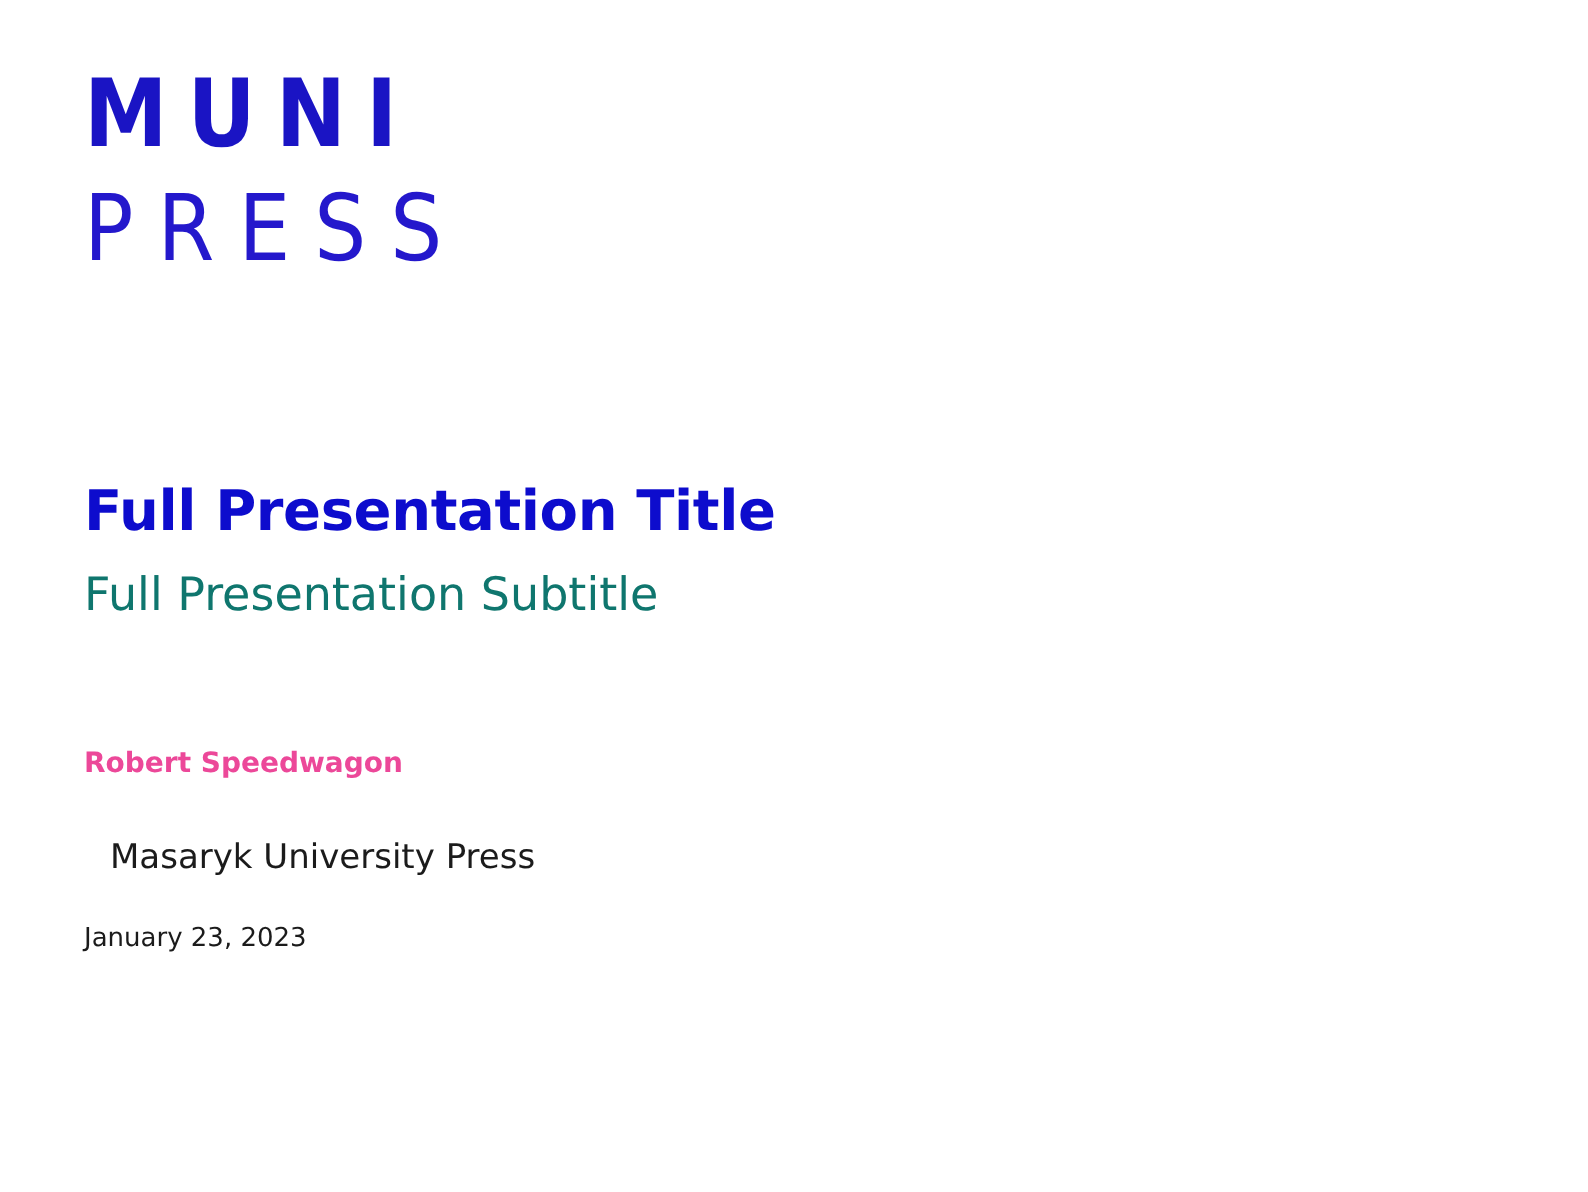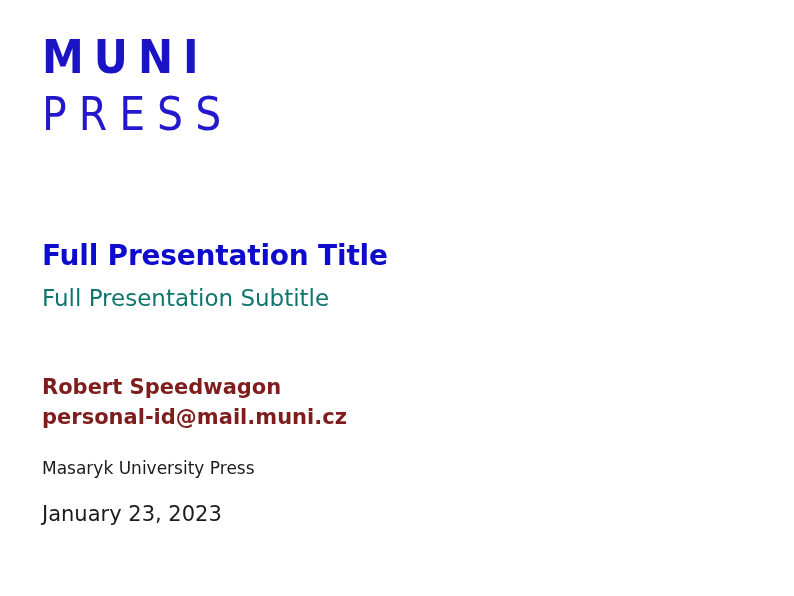--- a/index.html
+++ b/index.html
@@ -92,44 +92,44 @@
     white-space: nowrap;
   }
 
   .author-block {
     margin-top: 60px;
   }
 
   .author-name,
   .author-email {
     font-family: "DejaVu Sans", "Liberation Sans", sans-serif;
-    font-size: 21px;
+    font-size: 14px;
     font-weight: 700;
-    color: #7f1d1d;
+    color: #ec4899;
     line-height: 1.42;
     margin: 0;
     padding: 0;
     white-space: nowrap;
   }
 
   .affiliation {
     font-family: "DejaVu Sans", "Liberation Sans", sans-serif;
     font-size: 17px;
     font-weight: 400;
     color: #1b1b1b;
     line-height: 1.2;
-    margin: 0;
+    margin: 13px;
     padding: 0;
     margin-top: 26px;
     white-space: nowrap;
   }
 
   .date {
     font-family: "DejaVu Sans", "Liberation Sans", sans-serif;
-    font-size: 21px;
+    font-size: 13px;
     font-weight: 400;
     color: #1b1b1b;
     line-height: 1.2;
     margin: 0;
     padding: 0;
     margin-top: 23px;
     white-space: nowrap;
   }
 </style>
 </head>
@@ -143,21 +143,20 @@
   </div>
 
   <div class="content">
 
     <h1 class="title">Full Presentation Title</h1>
 
     <h2 class="subtitle">Full Presentation Subtitle</h2>
 
     <div class="author-block">
       <div class="author-name">Robert Speedwagon</div>
-      <div class="author-email">personal-id@mail.muni.cz</div>
     </div>
 
     <div class="affiliation">Masaryk University Press</div>
 
     <div class="date">January 23, 2023</div>
 
   </div>
 
 </div>
 

